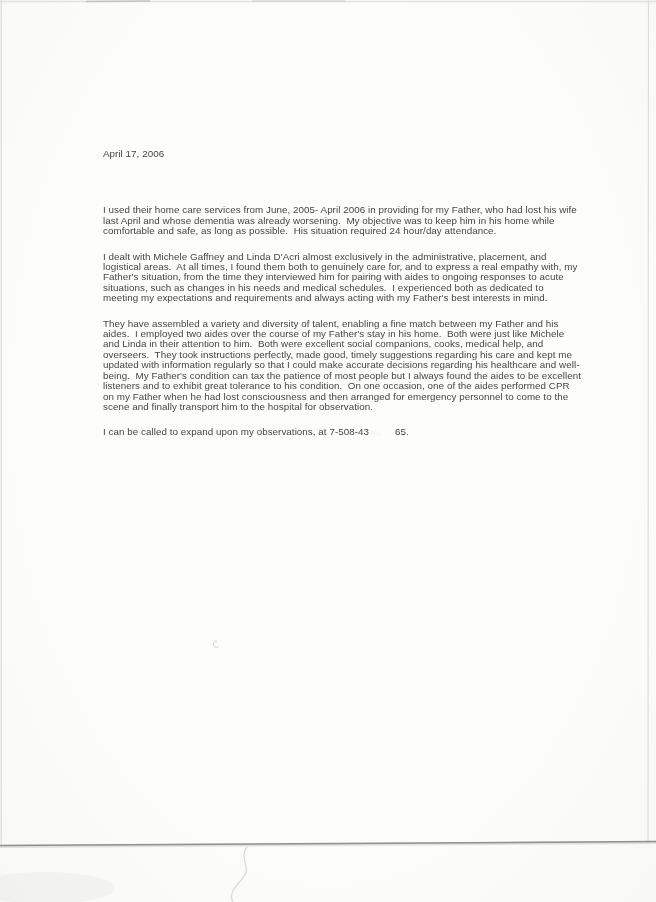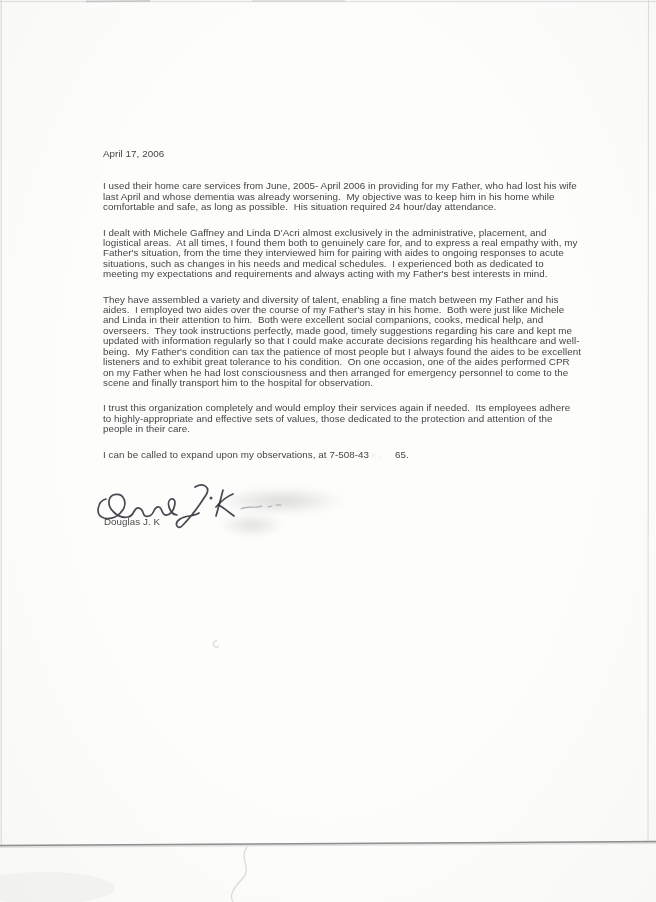--- a/index.html
+++ b/index.html
@@ -16,21 +16,21 @@
     left: 103px;
     top: 149px;
     width: 478px;
     color: #454545;
     font-size: 9.8px;
     line-height: 10.4px;
     letter-spacing: 0.05px;
     filter: blur(0.22px);
   }
   .letter p { margin: 0 0 15px 0; white-space: pre-wrap; }
-  .letter p.date-line { margin-bottom: 22px; }
+  .letter p.date-line { margin-bottom: 46px; }
   .redacted {
     display: inline-block;
     filter: blur(1.6px);
     opacity: 0.5;
     min-width: 26px;
   }
   .sig-block { position: relative; height: 66px; margin-top: 2px; }
   .signature-svg { position: absolute; left: -11px; top: 6px; filter: blur(0.2px); }
   .sig-path { stroke: #2e2e38; fill: none; stroke-width: 1.7; stroke-linecap: round; stroke-linejoin: round; opacity: 0.88; }
   .sig-trail { stroke: #3a3a46; fill: none; stroke-width: 1.1; stroke-linecap: round; opacity: 0.4; }
@@ -46,38 +46,23 @@
 </head>
 <body>
 
 <div class="page">
 
   <div class="letter">
     <p class="date-line">April 17, 2006</p>
     <p>I used their home care services from June, 2005- April 2006 in providing for my Father, who had lost his wife last April and whose dementia was already worsening.  My objective was to keep him in his home while comfortable and safe, as long as possible.  His situation required 24 hour/day attendance.</p>
     <p>I dealt with Michele Gaffney and Linda D'Acri almost exclusively in the administrative, placement, and logistical areas.  At all times, I found them both to genuinely care for, and to express a real empathy with, my Father's situation, from the time they interviewed him for pairing with aides to ongoing responses to acute situations, such as changes in his needs and medical schedules.  I experienced both as dedicated to meeting my expectations and requirements and always acting with my Father's best interests in mind.</p>
     <p>They have assembled a variety and diversity of talent, enabling a fine match between my Father and his aides.  I employed two aides over the course of my Father's stay in his home.  Both were just like Michele and Linda in their attention to him.  Both were excellent social companions, cooks, medical help, and overseers.  They took instructions perfectly, made good, timely suggestions regarding his care and kept me updated with information regularly so that I could make accurate decisions regarding his healthcare and well-being.  My Father's condition can tax the patience of most people but I always found the aides to be excellent listeners and to exhibit great tolerance to his condition.  On one occasion, one of the aides performed CPR on my Father when he had lost consciousness and then arranged for emergency personnel to come to the scene and finally transport him to the hospital for observation.</p>
-    <p>I trust this organization completely and would employ their services again if needed.  Its employees adhere to highly-appropriate and effective sets of values, those dedicated to the protection and attention of the people in their care.</p>
 
     <p class="contact-line"><span>I can be called to expand upon my observations, at 7-508-43</span><span class="redacted"> - . </span><span>65.</span></p>
 
-    <div class="sig-block">
-      <svg class="signature-svg" width="240" height="52" viewBox="0 0 240 52">
-        <path class="sig-path" d="M14 18 C6 20 2 34 12 37 C24 40 36 28 32 18 C29 11 18 12 17 20 C16 28 26 38 36 36 C43 35 41 26 47 27 C53 28 49 37 57 35 C63 34 61 25 67 26 C71 27 69 35 75 34 C83 32 86 16 79 18 C74 20 77 33 85 34"></path>
-        <path class="sig-path" d="M103 6 C111 1 119 6 114 14 C107 25 99 36 90 45 C86 49 81 43 88 38 C94 34 101 36 107 32"></path>
-        <circle class="sig-dot" cx="119" cy="17" r="1.5"></circle>
-        <path class="sig-path" d="M131 9 C129 17 126 28 124 35"></path>
-        <path class="sig-path" d="M124 26 C130 19 136 15 141 13"></path>
-        <path class="sig-path" d="M127 24 C133 28 138 32 142 35"></path>
-        <path class="sig-trail" d="M149 28 C156 24 163 28 170 25 M176 26 l4 -1 M184 24 l5 0"></path>
-      </svg>
-      <div class="smudge smudge-sig"></div>
-      <p class="printed-name">Douglas J. K</p>
-      <div class="smudge smudge-name"></div>
-    </div>
   </div>
 
   <svg class="artifacts" width="656" height="902" viewBox="0 0 656 902">
     <line x1="0" y1="1.5" x2="656" y2="1.5" stroke="#dedede" stroke-width="1.4" opacity="0.9"></line>
     <line x1="86" y1="1.5" x2="150" y2="1" stroke="#c2c2c2" stroke-width="1.4"></line>
     <line x1="252" y1="1" x2="345" y2="1" stroke="#cccccc" stroke-width="1.2"></line>
     <line x1="1.2" y1="0" x2="1.2" y2="846" stroke="#d7d7d7" stroke-width="1.2" opacity="0.9"></line>
     <line x1="648.5" y1="0" x2="648" y2="843" stroke="#dbdbdb" stroke-width="1.2" opacity="0.9"></line>
     <line x1="0" y1="846.5" x2="656" y2="842.5" stroke="#c8c8c8" stroke-width="3" opacity="0.5"></line>
     <line x1="0" y1="845.5" x2="656" y2="841.5" stroke="#8f8f8f" stroke-width="1.5"></line>

